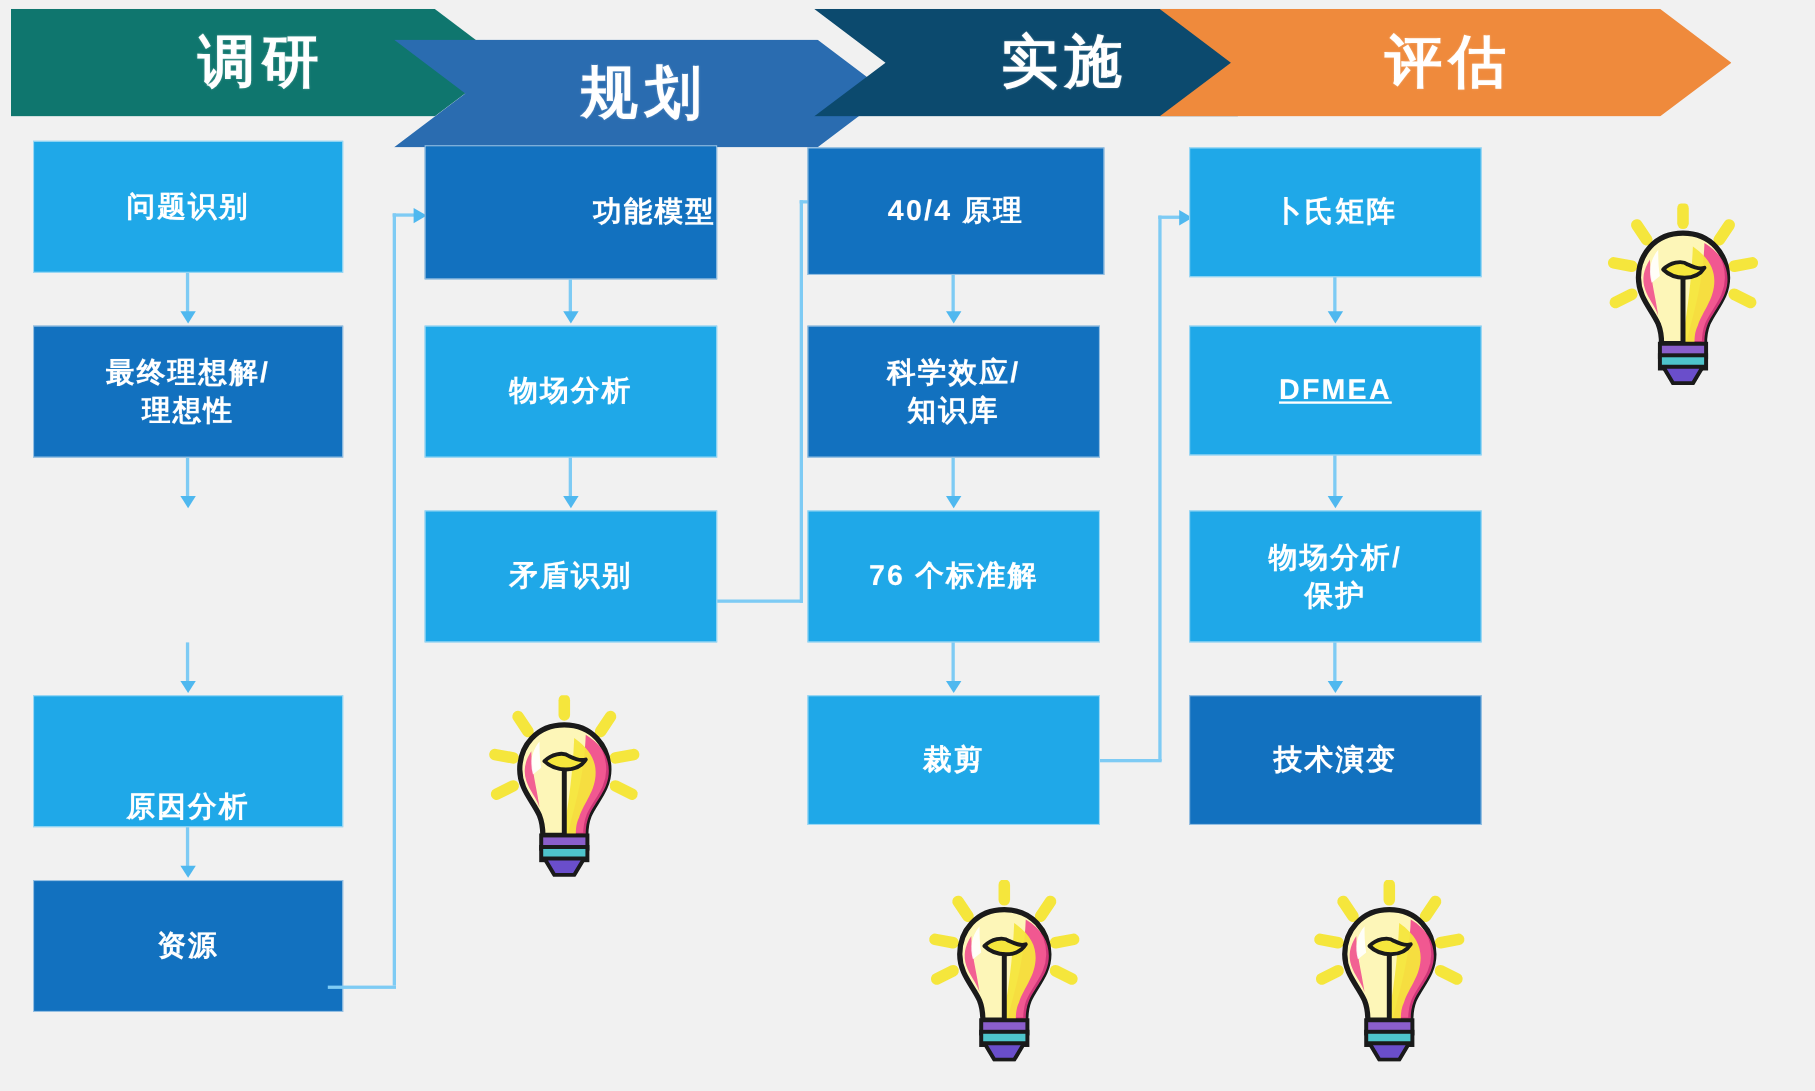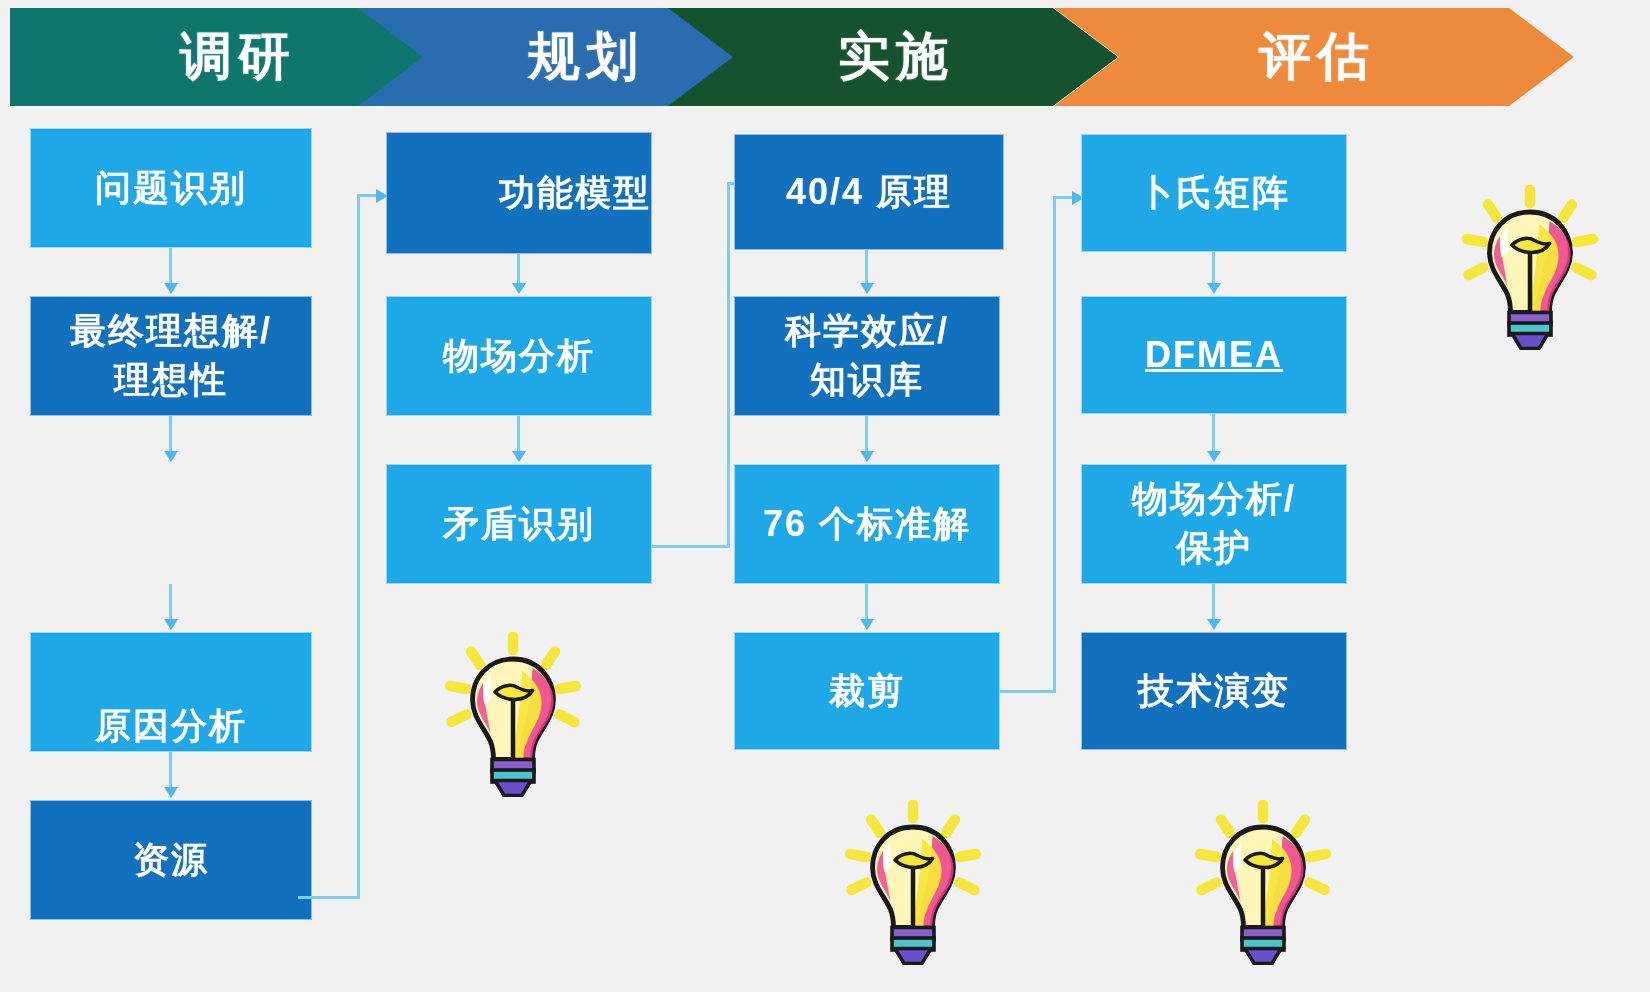--- a/index.html
+++ b/index.html
@@ -44,21 +44,21 @@
 
   
   .box {
     position: absolute;
     display: flex;
     align-items: center;
     justify-content: center;
     text-align: center;
     color: #ffffff;
     font-weight: bold;
-    font-size: 36px;
+    font-size: 26px;
     line-height: 1.35;
     letter-spacing: 2px;
     box-sizing: border-box;
     border: 1px solid rgba(255,255,255,0.55);
     text-shadow: 0 0 1px rgba(255,255,255,.3);
   }
   .box-lt { background: #1fa8e8; }
   .box-dk { background: #1271bf; }
 
   
@@ -93,25 +93,25 @@
 <div id="stage">
 
   <div id="chevron-band">
 
     <div class="chev" style="left:10px; width:450px; background:#0f766e;
                 clip-path: polygon(0 0, 385px 0, 450px 49px, 385px 98px, 0 98px);">
       <span>调研</span>
     </div>
 
     <div class="chev" style="left:358px; width:450px; background:#2a6cb0;
-                clip-path: polygon(0 0, 385px 0, 450px 49px, 385px 98px, 0 98px, 65px 49px);">
+                clip-path: polygon(0 0, 385px 0, 450px 49px, 385px 98px, 0 98px, 65px 49px); margin-top: 28px;">
       <span>规划</span>
     </div>
 
-    <div class="chev" style="left:668px; width:450px; background:#14532d;
+    <div class="chev" style="left:740px; width:450px; background:#0c4a6e;
                 clip-path: polygon(0 0, 385px 0, 450px 49px, 385px 98px, 0 98px, 65px 49px);">
       <span>实施</span>
     </div>
 
     <div class="chev" style="left:1054px; width:520px; background:#ef8a3c;
                 clip-path: polygon(0 0, 455px 0, 520px 49px, 455px 98px, 0 98px, 65px 49px);">
       <span>评估</span>
     </div>
   </div>
 

